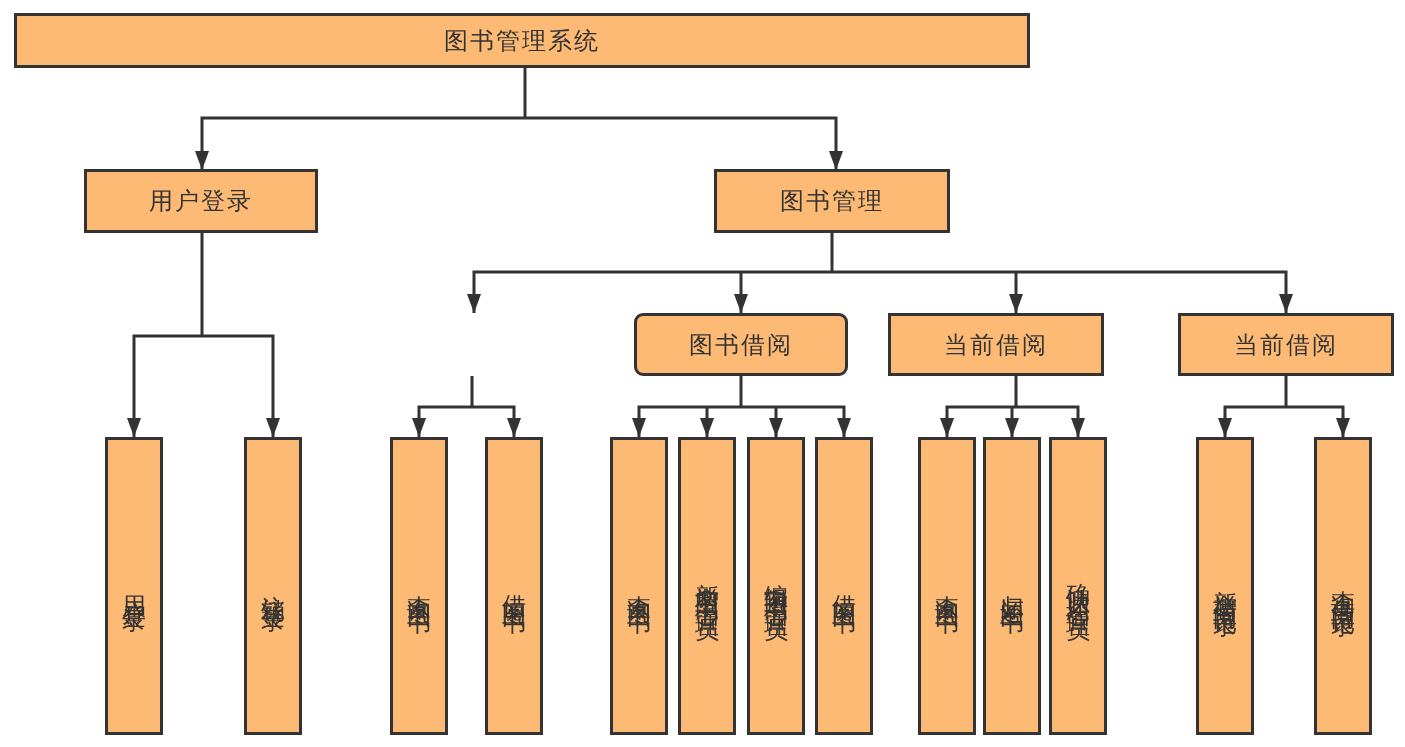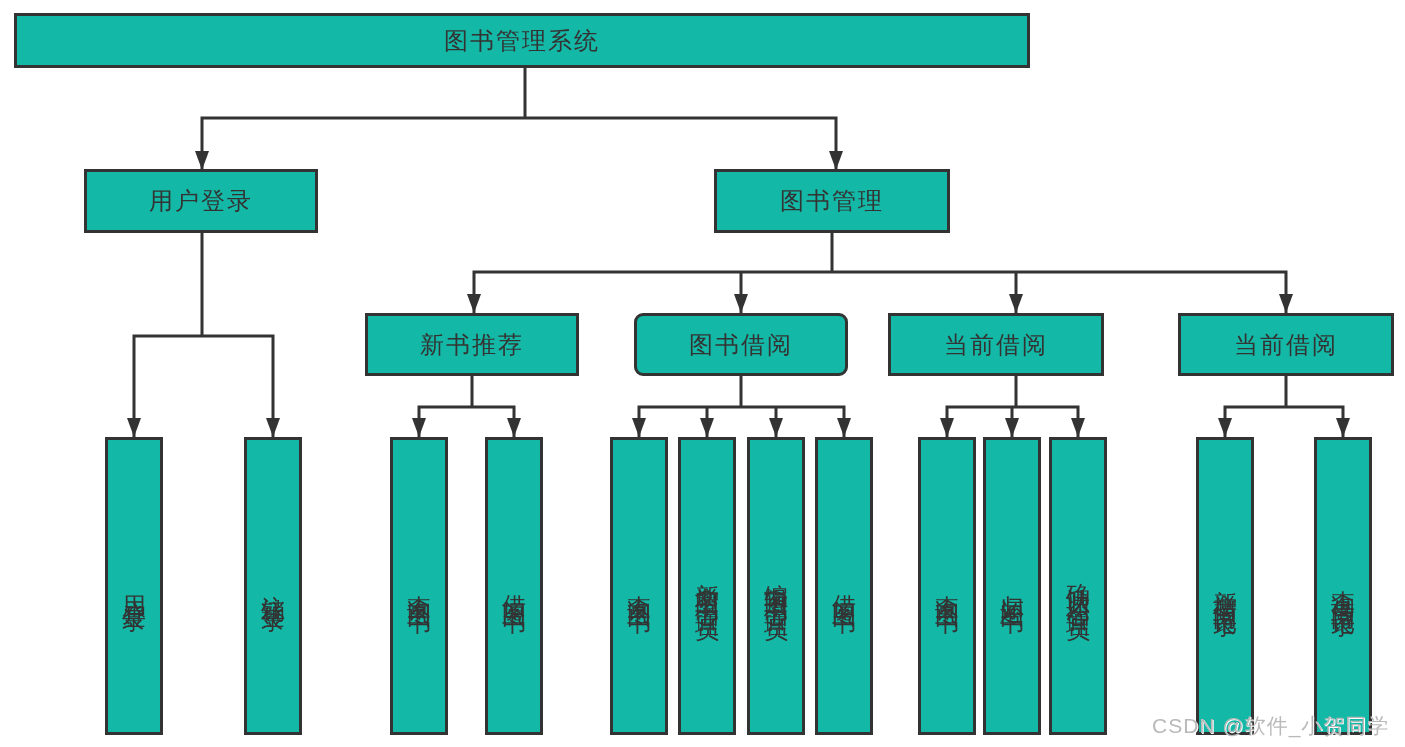--- a/index.html
+++ b/index.html
@@ -4,21 +4,21 @@
 <style>
   html,body{margin:0;padding:0;background:#ffffff;}
   .stage{
     position:relative;width:1405px;height:747px;background:#ffffff;
     font-family:"Liberation Sans",sans-serif;color:#333333;overflow:hidden;
   }
   .connectors{position:absolute;left:0;top:0;width:1405px;height:747px;}
   .connectors path{fill:none;stroke:#333333;stroke-width:3;stroke-linejoin:miter;}
   .connectors polygon{fill:#333333;stroke:none;}
   .node{
-    position:absolute;box-sizing:border-box;border:3px solid #333333;background:#14b8a6;
+    position:absolute;box-sizing:border-box;border:3px solid #333333;background:#fdba74;
     display:flex;align-items:center;justify-content:center;z-index:2;text-align:right;
   }
   .h{font-size:24px;letter-spacing:2px;white-space:nowrap;}
   .v{
     writing-mode:vertical-rl;text-orientation:mixed;
     font-size:24px;letter-spacing:5px;line-height:1;
   }
   .watermark{
     position:absolute;left:1152px;top:712px;z-index:5;
     font-size:21px;letter-spacing:1px;color:#b9b9b9;white-space:nowrap;
@@ -65,21 +65,20 @@
     <polygon points="1071,418 1085,418 1078,437"></polygon>
     <polygon points="1218,418 1232,418 1225,437"></polygon>
     <polygon points="1336,418 1350,418 1343,437"></polygon>
   </svg>
 
   <div class="node h" style="left:14px;top:13px;width:1016px;height:55px;">图书管理系统</div>
 
   <div class="node h" style="left:84px;top:169px;width:234px;height:64px;">用户登录</div>
   <div class="node h" style="left:714px;top:169px;width:236px;height:64px;">图书管理</div>
 
-  <div class="node h" style="left:365px;top:313px;width:214px;height:63px;">新书推荐</div>
   <div class="node h" style="left:634px;top:313px;width:214px;height:63px;border-radius:9px;">图书借阅</div>
   <div class="node h" style="left:888px;top:313px;width:216px;height:63px;">当前借阅</div>
   <div class="node h" style="left:1178px;top:313px;width:216px;height:63px;">当前借阅</div>
 
   <div class="node v" style="left:105px;top:437px;width:58px;height:298px;">用户登录</div>
   <div class="node v" style="left:244px;top:437px;width:58px;height:298px;">注销登录</div>
 
   <div class="node v" style="left:390px;top:437px;width:58px;height:298px;">查询图书</div>
   <div class="node v" style="left:485px;top:437px;width:58px;height:298px;">借阅图书</div>
 
@@ -88,14 +87,13 @@
   <div class="node v" style="left:747px;top:437px;width:58px;height:298px;">编辑图书（管理员）</div>
   <div class="node v" style="left:815px;top:437px;width:58px;height:298px;">借阅图书</div>
 
   <div class="node v" style="left:918px;top:437px;width:58px;height:298px;">查询图书</div>
   <div class="node v" style="left:983px;top:437px;width:58px;height:298px;">归还图书</div>
   <div class="node v" style="left:1049px;top:437px;width:58px;height:298px;">确认归还（管理员）</div>
 
   <div class="node v" style="left:1196px;top:437px;width:58px;height:298px;">新增借阅记录</div>
   <div class="node v" style="left:1314px;top:437px;width:58px;height:298px;">查询借阅记录</div>
 
-  <div class="watermark">CSDN @软件_小贺同学</div>
 </div>
 
 </body></html>

